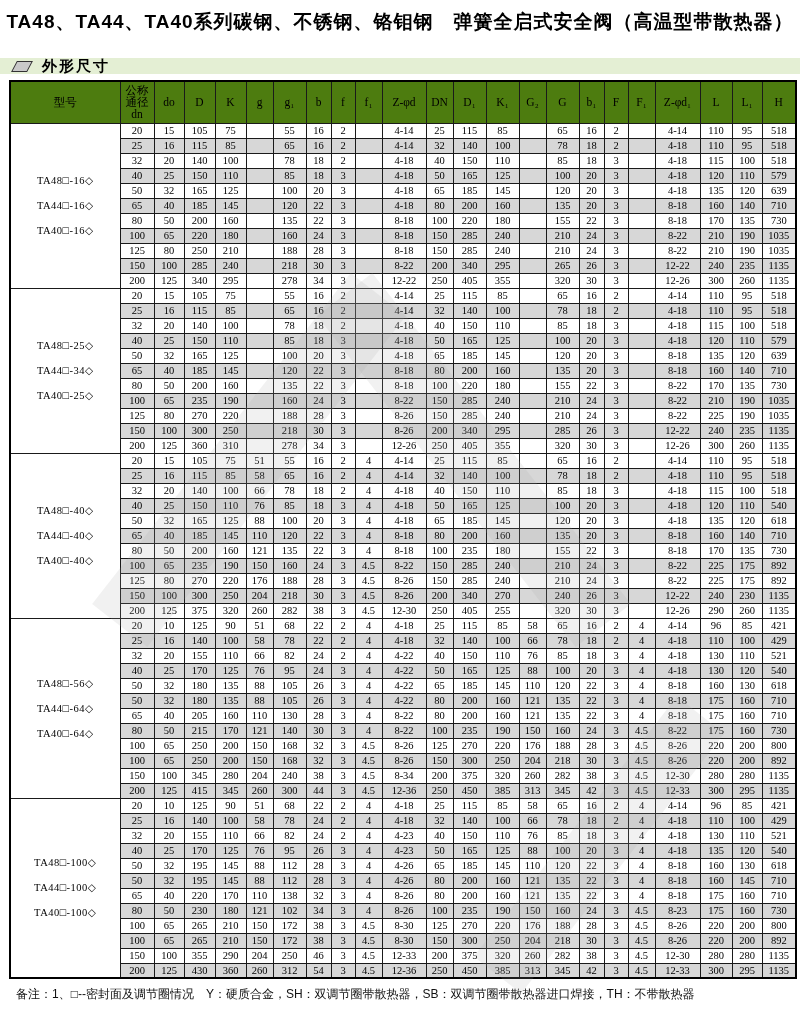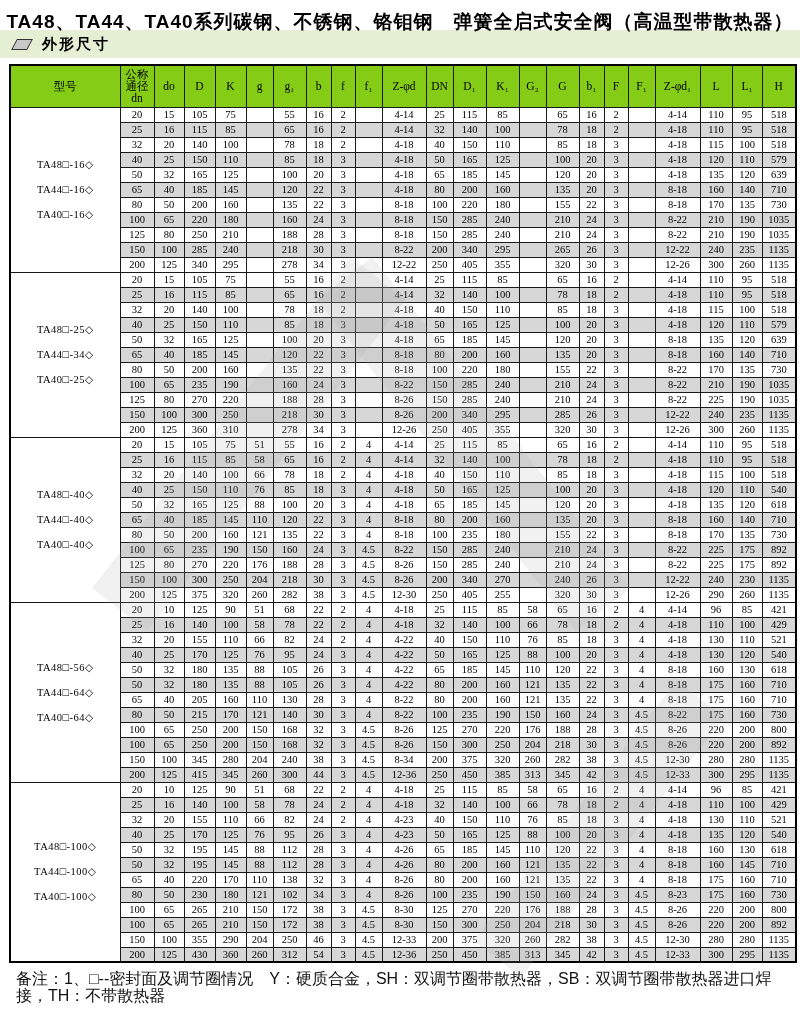--- a/index.html
+++ b/index.html
@@ -1,26 +1,26 @@
 <!DOCTYPE html>
 <html><head>
 <meta charset="utf-8">
 <style>
   * { margin:0; padding:0; box-sizing:border-box; }
   html,body { width:800px; background:#ffffff; font-family:"Liberation Sans", sans-serif; }
   body { width:800px; height:1030px; position:relative; overflow:hidden; color:#000; }
 
   .page-title {
     text-align:center; font-weight:bold; font-size:19px; letter-spacing:1px;
-    padding-top:9px; height:30px; color:#000;
+    padding-top:9px; height:58px; color:#000;
     font-family:"Liberation Sans", sans-serif;
   }
 
   .section-bar {
-    height:28px; background:#e4efd4; display:flex; align-items:center;
+    height:16px; background:#e4efd4; display:flex; align-items:center;
     padding-left:14px; margin:0 0 6px 0;
   }
   .section-marker {
     width:16px; height:11px; background:#c9c9c9; border:1.5px solid #333;
     transform:skewX(-28deg); margin-right:12px;
   }
   .section-title { font-weight:bold; font-size:15px; letter-spacing:2px; }
 
   .table-wrap { position:relative; margin:0 6px 0 9px; }
 
@@ -28,21 +28,21 @@
     border-collapse:collapse; width:786px; table-layout:fixed;
     font-family:"Liberation Serif", serif;
   }
   table.dim th, table.dim td {
     border:1px solid #1a1a1a; text-align:center; vertical-align:middle;
     font-size:10.5px; height:15px; line-height:11px; padding:0;
     overflow:hidden; white-space:nowrap;
   }
   table.dim { border:2px solid #000; }
   table.dim thead th {
-    height:42px; font-weight:normal; font-size:11.5px; background:#84cc16;
+    height:42px; font-weight:normal; font-size:11.5px; background:#4d7c0f;
     white-space:normal; line-height:12px;
   }
   tr.striped td { background:#d7d7d7; }
   td.model-cell {
     background:#fff !important; font-size:12px; line-height:15px;
     white-space:normal; vertical-align:middle;
   }
   td.model-cell div { margin:14px 0; letter-spacing:0.5px; }
 
   
@@ -54,21 +54,21 @@
   col.c-G{width:33px;} col.c-b1{width:25px;} col.c-F{width:24px;}
   col.c-F1{width:27px;} col.c-zfd1{width:45px;} col.c-L{width:32px;}
   col.c-L1{width:30px;} col.c-H{width:34px;}
 
   
   .wm { position:absolute; background:#aaaaaa; opacity:0.16; pointer-events:none; z-index:4; }
   .wm1 { width:70px; height:420px; left:205px; top:170px; transform:rotate(38deg); }
   .wm2 { width:70px; height:420px; left:430px; top:170px; transform:rotate(-38deg); }
   .wm3 { width:60px; height:330px; left:560px; top:600px; transform:rotate(38deg); }
 
-  .notes { margin:7px 0 0 16px; font-size:16px; line-height:17px; color:#111; }
+  .notes { margin:7px 0 0 16px; font-size:12px; line-height:17px; color:#111; }
   .notes .n2 { padding-left:44px; }
 </style>
 </head>
 <body>
 
 <div class="page-title">TA48、TA44、TA40系列碳钢、不锈钢、铬钼钢　弹簧全启式安全阀（高温型带散热器）</div>
 
 <div class="section-bar">
   <span class="section-marker"></span>
   <span class="section-title">外形尺寸</span>

